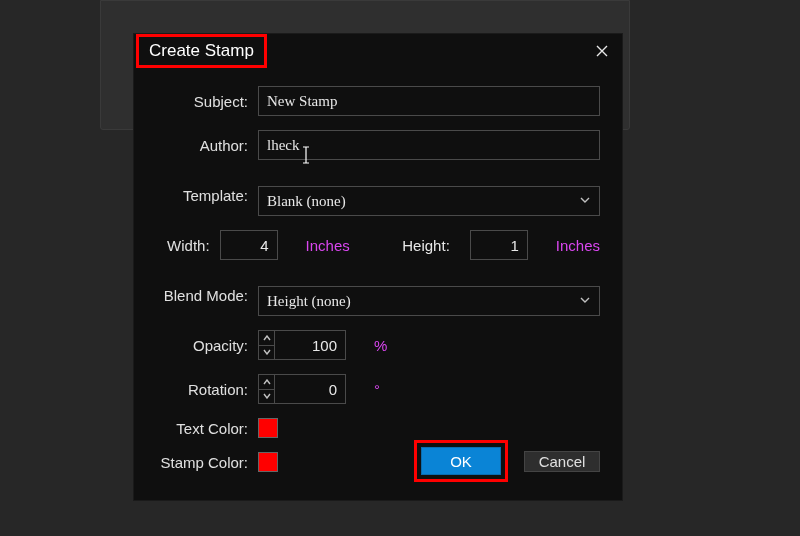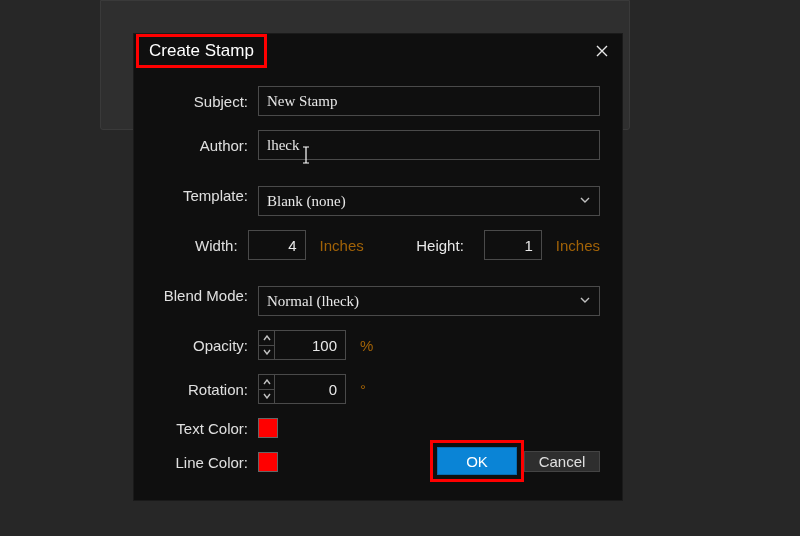--- a/index.html
+++ b/index.html
@@ -92,21 +92,21 @@
     width: 58px; height: 30px;
     background: #0f0f0f;
     border: 1px solid #4a4a4a;
     color: #e8e8e8;
     text-align: right;
     padding: 0 8px;
     font-size: 15px;
     font-family: inherit;
     outline: none;
   }
-  .unit { margin-left: 4px; color: #a16207; }
+  .unit { margin-left: 18px; color: #d946ef; }
   .hlabel { margin-left: 40px; width: 60px; text-align: right; padding-right: 10px; }
   .spinwrap {
     display: flex;
     align-items: stretch;
   }
   .spin {
     width: 16px;
     display: flex; flex-direction: column;
     border: 1px solid #4a4a4a;
     border-right: none;
@@ -122,21 +122,21 @@
   .spinwrap .numbox { width: 72px; }
   .swatch {
     width: 20px; height: 20px;
     border: 1px solid #666;
     cursor: pointer;
   }
   .footer {
     position: absolute;
     right: 22px; bottom: 18px;
     display: flex;
-    gap: 0;
+    gap: 16px;
     align-items: center;
   }
   .btn-ok-wrap {
     border: 3px solid #ff0000;
     padding: 4px;
   }
   .btn-ok {
     width: 80px; height: 28px;
     background: #0a84d6;
     border: 1px solid #0a6db0;
@@ -213,21 +213,21 @@
         <div class="hlabel">Height:</div>
         <input type="text" class="numbox" value="1" style="">
         <span class="unit">Inches</span>
       </div>
     </div>
 
     <div class="row">
       <div class="label">Blend Mode:</div>
       <div class="field">
         <div class="select">
-          <span>Normal (lheck)</span>
+          <span>Height (none)</span>
           <span class="chev"><svg width="12" height="12" viewBox="0 0 12 12">
                 <path d="M2 4 L6 8 L10 4"></path>
               </svg></span>
         </div>
       </div>
     </div>
 
     <div class="row">
       <div class="label">Opacity:</div>
       <div class="field">
@@ -273,21 +273,21 @@
     </div>
 
     <div class="row">
       <div class="label">Text Color:</div>
       <div class="field">
         <div class="swatch" style="background:#ff0000"></div>
       </div>
     </div>
 
     <div class="row">
-      <div class="label">Line Color:</div>
+      <div class="label">Stamp Color:</div>
       <div class="field">
         <div class="swatch" style="background:#ff0000"></div>
       </div>
     </div>
 
   </div>
 
   <div class="footer">
     <div class="btn-ok-wrap">
       <div class="btn-ok">OK</div>

